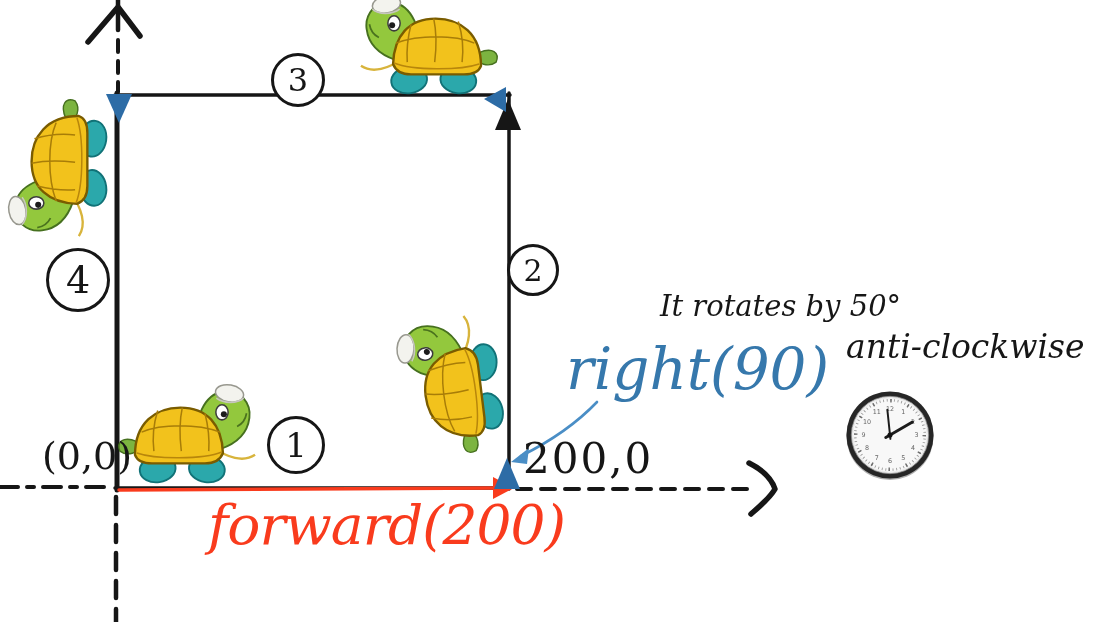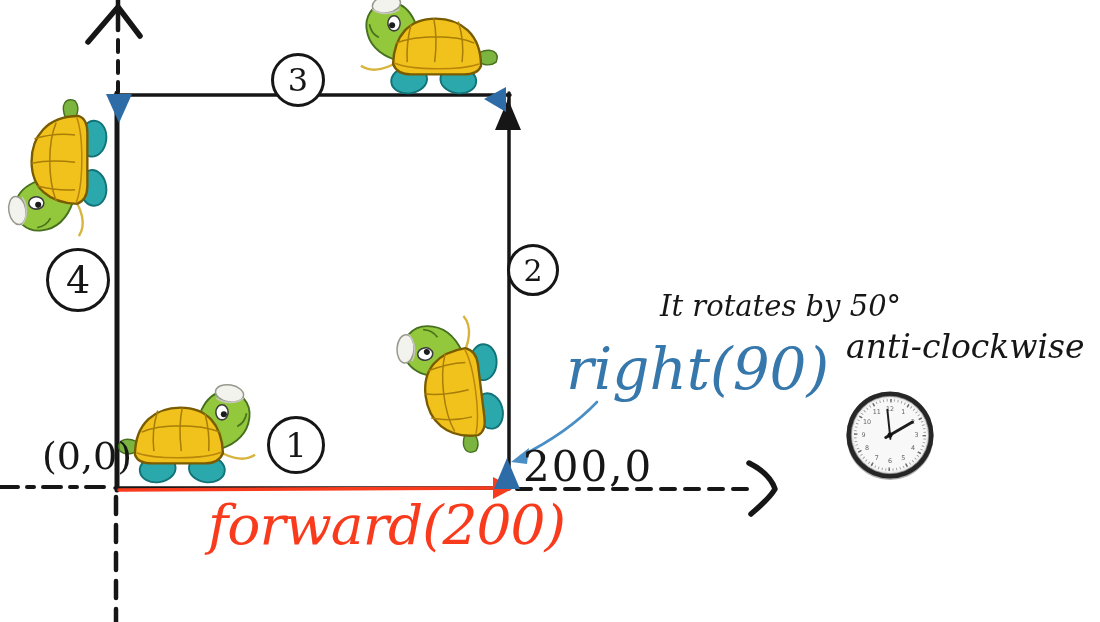--- a/index.html
+++ b/index.html
@@ -4,21 +4,21 @@
 <style>
   html,body{margin:0;padding:0;background:#fff;}
   #stage{
     position:relative;width:1100px;height:622px;background:#fff;
     overflow:hidden;font-family:"DejaVu Serif", serif;
   }
   .abs{position:absolute;}
   .hand{color:var(--ink,#161616);white-space:nowrap;line-height:1;}
   .script{font-style:italic;white-space:nowrap;line-height:1;}
   .origin-label{left:4px;top:437px;font-size:38px;margin-left:38px;}
-  .corner-label{left:523px;top:438px;font-size:42px;letter-spacing:2px;margin-top:8px;}
+  .corner-label{left:523px;top:438px;font-size:42px;letter-spacing:2px;}
   .forward-label{left:208px;top:498px;font-size:55px;letter-spacing:-1px;color:var(--forward_red,#f93b1d);}
   .right-label{left:566px;top:340px;font-size:58px;color:var(--command_blue,#3678ac);}
   .note1{left:660px;top:292px;font-size:29px;color:var(--ink,#161616);}
   .note2{left:846px;top:330px;font-size:33px;color:var(--ink,#161616);}
   .step-badge{
     border:3.5px solid var(--ink,#161616);border-radius:50%;
     background:#fff;display:flex;align-items:center;justify-content:center;
     font-family:"DejaVu Serif", serif;color:var(--ink,#161616);
   }
   .turtle{pointer-events:none;}

